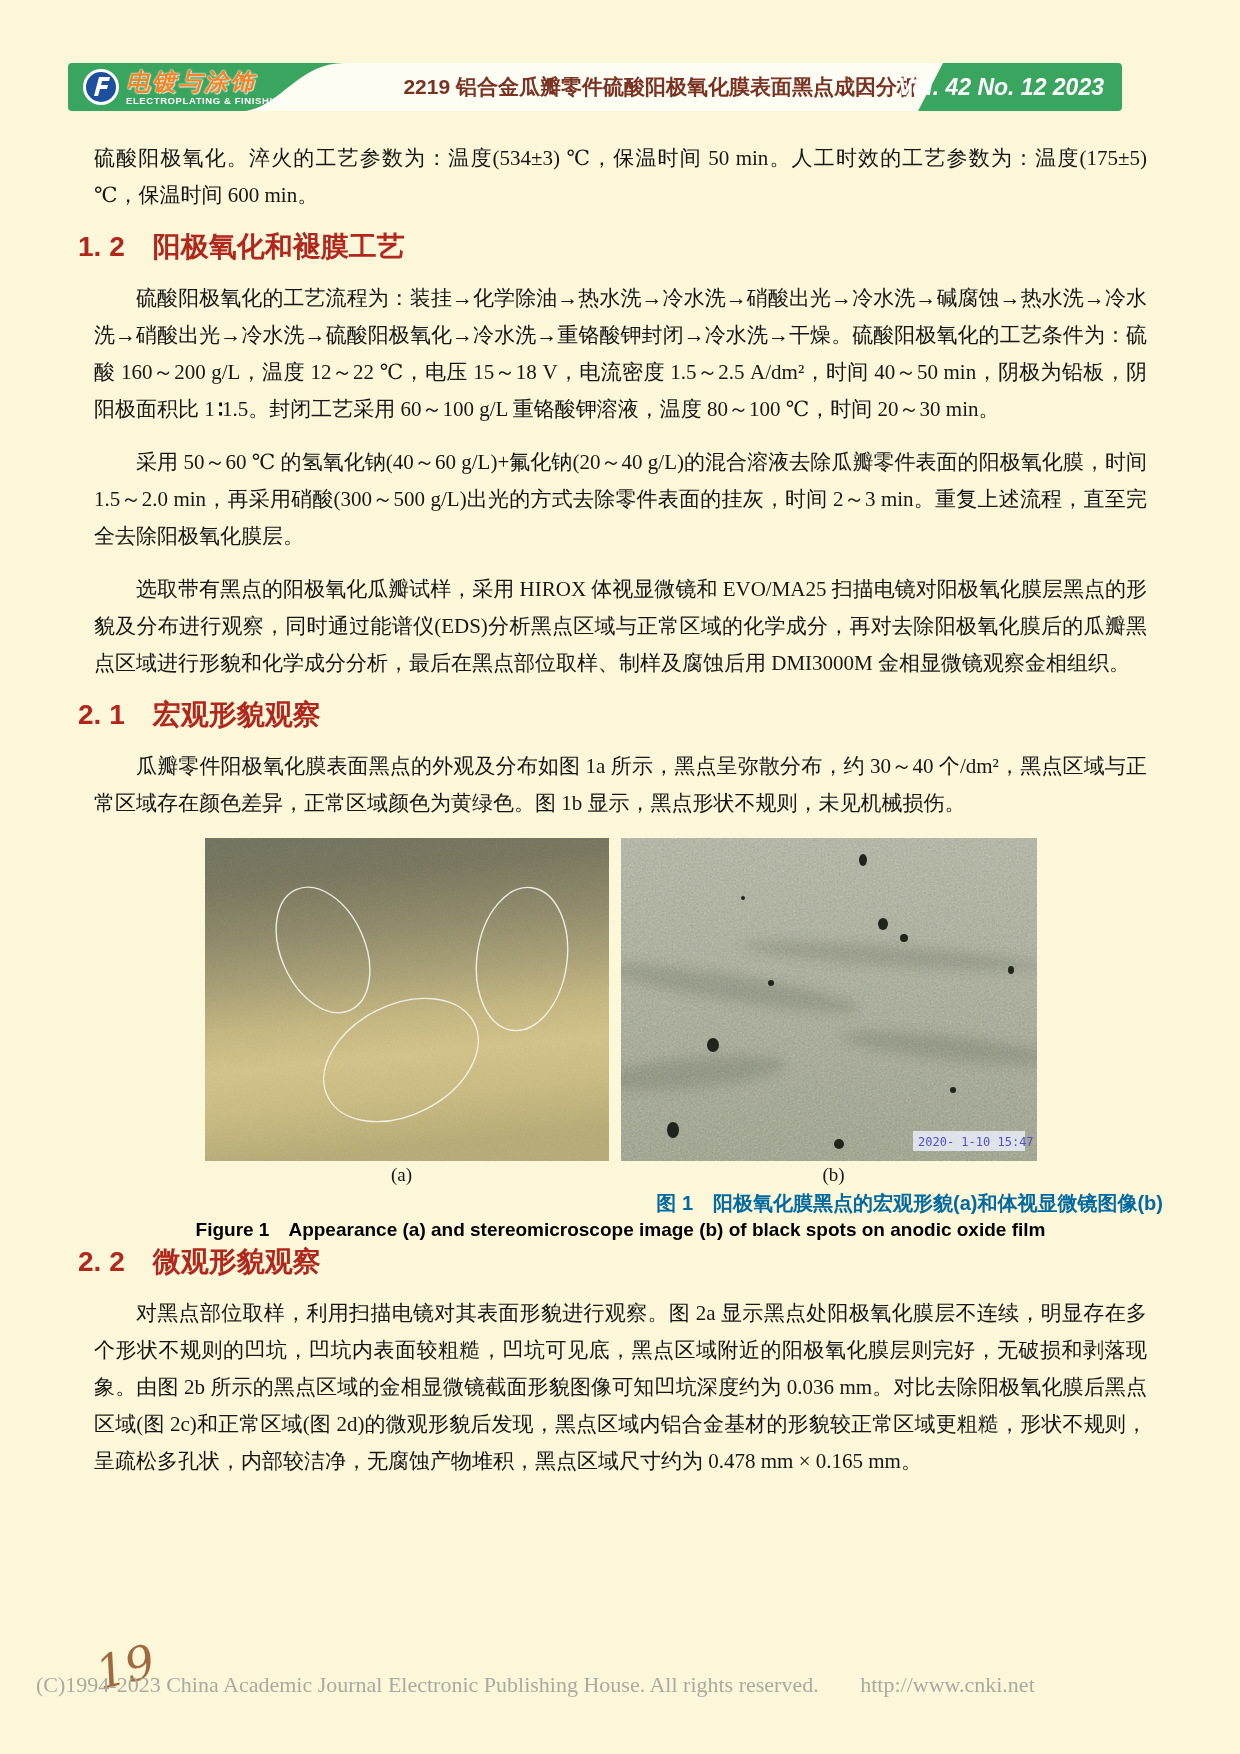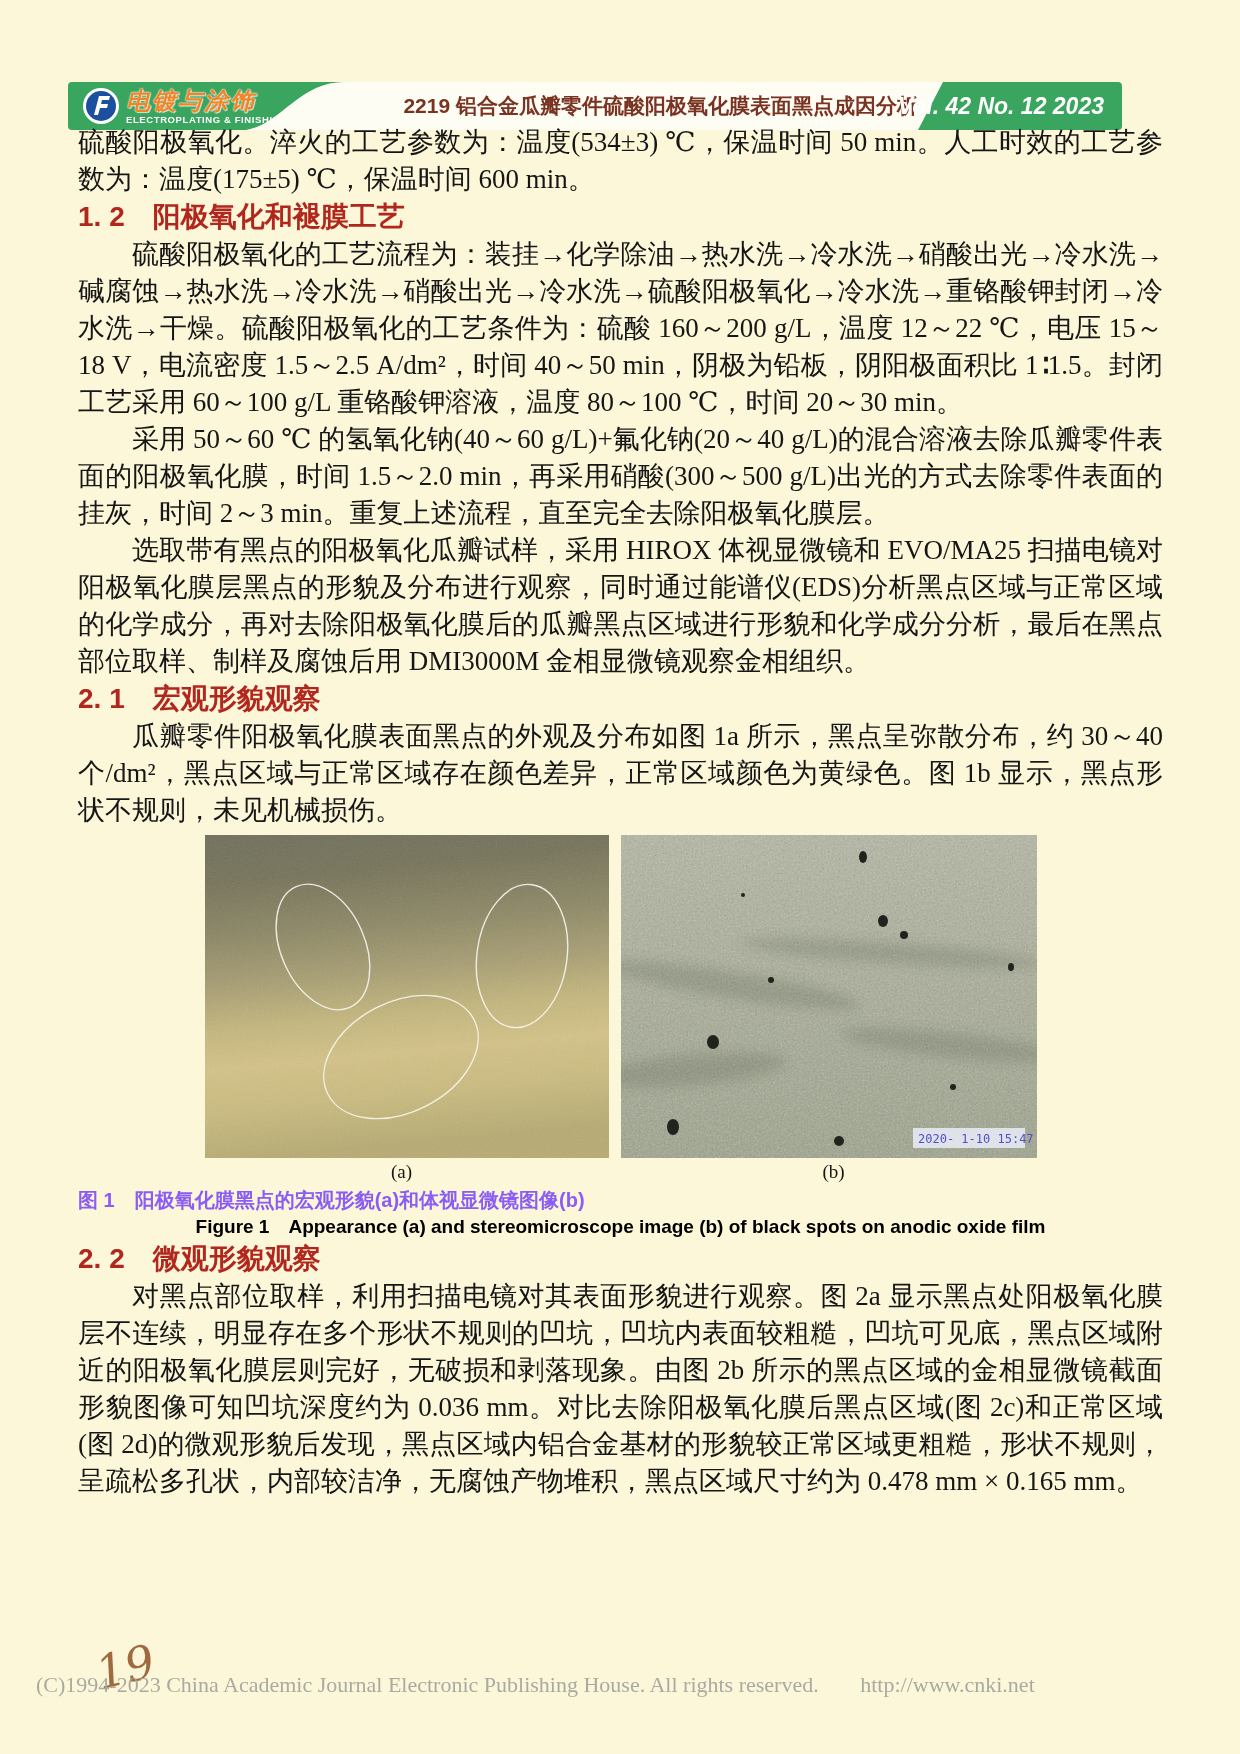--- a/index.html
+++ b/index.html
@@ -3,21 +3,21 @@
 <meta charset="utf-8">
 <style>
   html,body{margin:0;padding:0;}
   body{
     width:1240px;height:1754px;position:relative;overflow:hidden;
     background:#fbf7d8;
     font-family:"Liberation Serif","DejaVu Serif",serif;
     color:#161616;
   }
   
-  .band{position:absolute;left:68px;top:82px;width:1054px;height:64px;}
+  .band{position:absolute;left:68px;top:63px;width:1054px;height:64px;}
   .band svg.band-bg{position:absolute;left:0;top:0;}
   .logo{position:absolute;left:14px;top:2px;height:44px;display:flex;align-items:center;}
   .logo-icon{margin-right:6px;}
   .logo-cn{
     font-family:"Liberation Sans",sans-serif;font-weight:bold;font-size:24px;line-height:26px;
     color:#f08428;letter-spacing:2px;
     text-shadow:0 0 2px #ffffff,0 0 1px #ffffff,1px 1px 0 #fff8;
     font-style:italic;
   }
   .logo-en{
@@ -30,42 +30,42 @@
     font-size:21px;color:#7a3322;
   }
   .issue{
     position:absolute;right:18px;top:0;height:48px;line-height:48px;
     font-family:"Liberation Sans",sans-serif;font-weight:bold;font-style:italic;
     font-size:23px;color:#ffffff;
   }
   
   .content{position:absolute;left:78px;top:124px;width:1085px;}
   .para{
-    margin:0;font-size:27px;line-height:37px;text-align:justify;
+    margin:16px;font-size:21px;line-height:37px;text-align:justify;
     text-indent:2em;
   }
   .para.noindent{text-indent:0;}
   h2.sec-big{
     margin:8px 0 6px 0;font-family:"Liberation Sans",sans-serif;font-weight:bold;
     font-size:26px;line-height:38px;color:#b2271d;
   }
   h3.sec{
     margin:2px 0 2px 0;font-family:"Liberation Sans",sans-serif;font-weight:bold;
     font-size:28px;line-height:34px;color:#b2271d;
   }
   
   figure.fig{margin:6px 0 2px 0;}
   .fig-row{display:flex;justify-content:center;gap:12px;}
   .fig-labels{display:flex;justify-content:center;gap:22px;margin-top:2px;}
   .fig-labels span{display:inline-block;text-align:center;font-size:19px;line-height:24px;}
   .fig-label-a{width:404px;}
   .fig-label-b{width:416px;}
   .cap-cn{
-    text-align:left;font-family:"Liberation Sans",sans-serif;font-weight:bold;
-    font-size:20px;line-height:28px;color:#8b5cf6;margin-top:2px;
+    text-align:right;font-family:"Liberation Sans",sans-serif;font-weight:bold;
+    font-size:20px;line-height:28px;color:#0369a1;margin-top:2px;
   }
   .cap-en{
     text-align:center;font-family:Liberation Sans, sans-serif;font-weight:bold;
     font-size:19px;line-height:26px;color:#000000;
   }
   
   .footer-line{
     position:absolute;left:36px;top:1672px;width:1180px;
     font-size:22px;color:#a9aba2;white-space:nowrap;
   }

